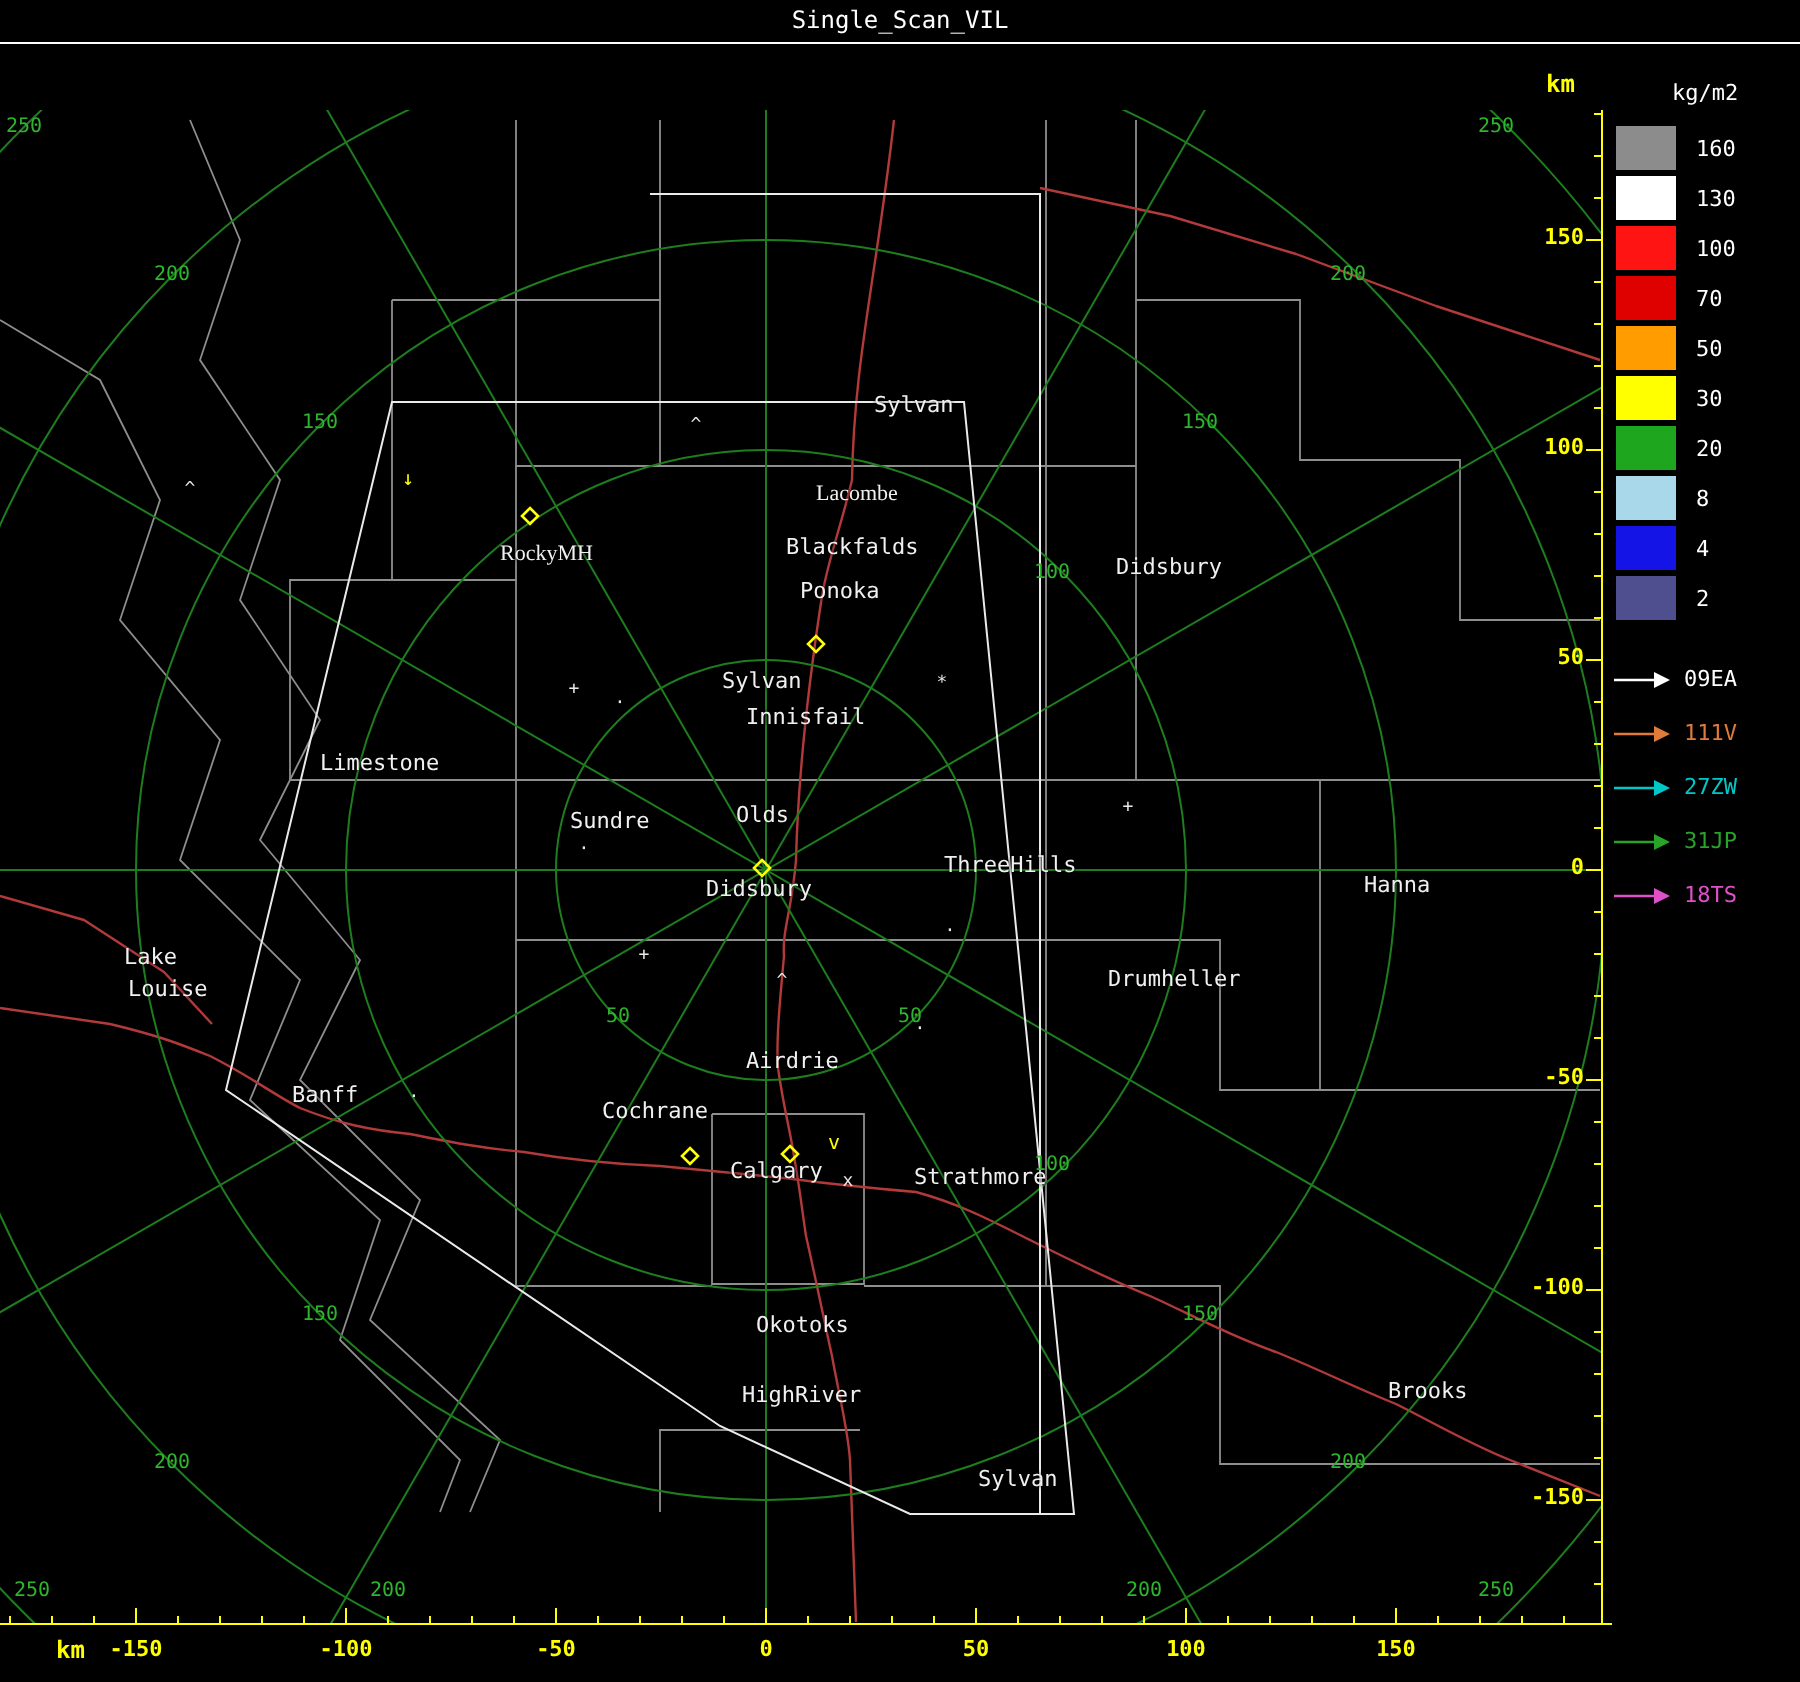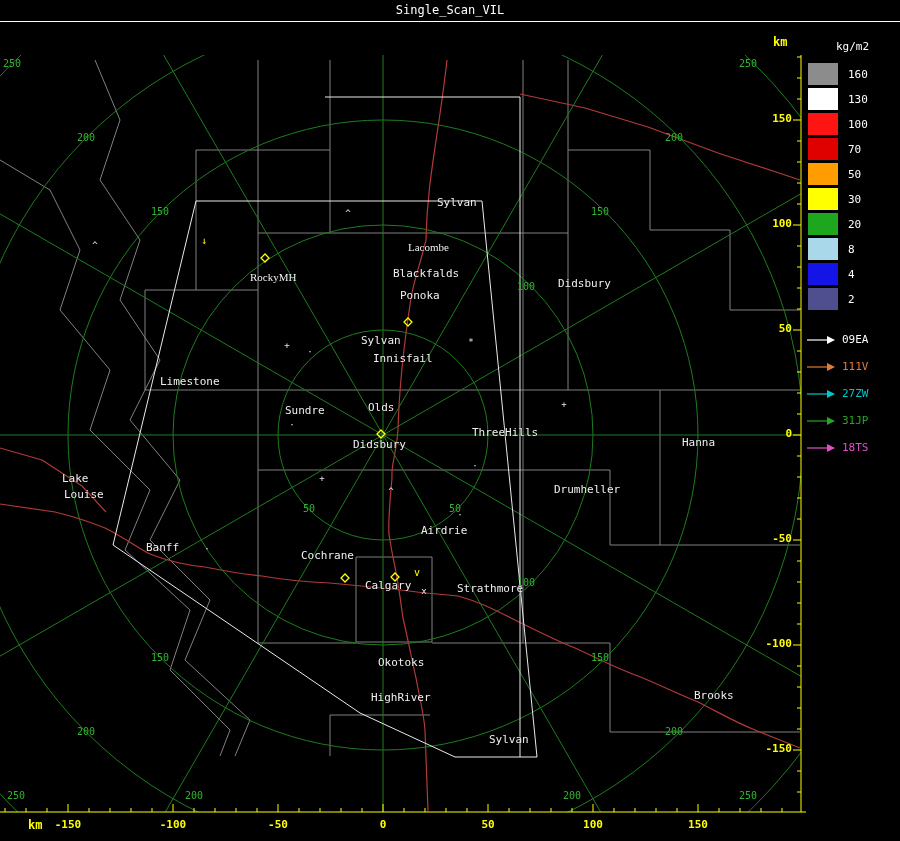--- a/index.html
+++ b/index.html
@@ -192,21 +192,21 @@
       <span class="city" style="left: 373px; top: 352px;">Innisfail</span>
       <span class="city" style="left: 285px; top: 404px;">Sundre</span>
       <span class="city" style="left: 368px; top: 401px;">Olds</span>
       <span class="city" style="left: 353px; top: 438px;">Didsbury</span>
       <span class="city" style="left: 472px; top: 426px;">ThreeHills</span>
       <span class="city" style="left: 682px; top: 436px;">Hanna</span>
       <span class="city" style="left: 62px; top: 472px;">Lake</span>
       <span class="city" style="left: 64px; top: 488px;">Louise</span>
       <span class="city" style="left: 554px; top: 483px;">Drumheller</span>
       <span class="city" style="left: 146px; top: 541px;">Banff</span>
-      <span class="city" style="left: 373px; top: 524px; margin-left: 48px;">Airdrie</span>
+      <span class="city" style="left: 373px; top: 524px;">Airdrie</span>
       <span class="city" style="left: 301px; top: 549px;">Cochrane</span>
       <span class="city" style="left: 365px; top: 579px;">Calgary</span>
       <span class="city" style="left: 457px; top: 582px;">Strathmore</span>
       <span class="city" style="left: 378px; top: 656px;">Okotoks</span>
       <span class="city" style="left: 371px; top: 691px;">HighRiver</span>
       <span class="city" style="left: 489px; top: 733px;">Sylvan</span>
       <span class="city" style="left: 694px; top: 689px;">Brooks</span>
     </div>
   <div id="ringlabel-layer">
       <span class="ringlabel" style="left: 12px; top: 64px;">250</span>

